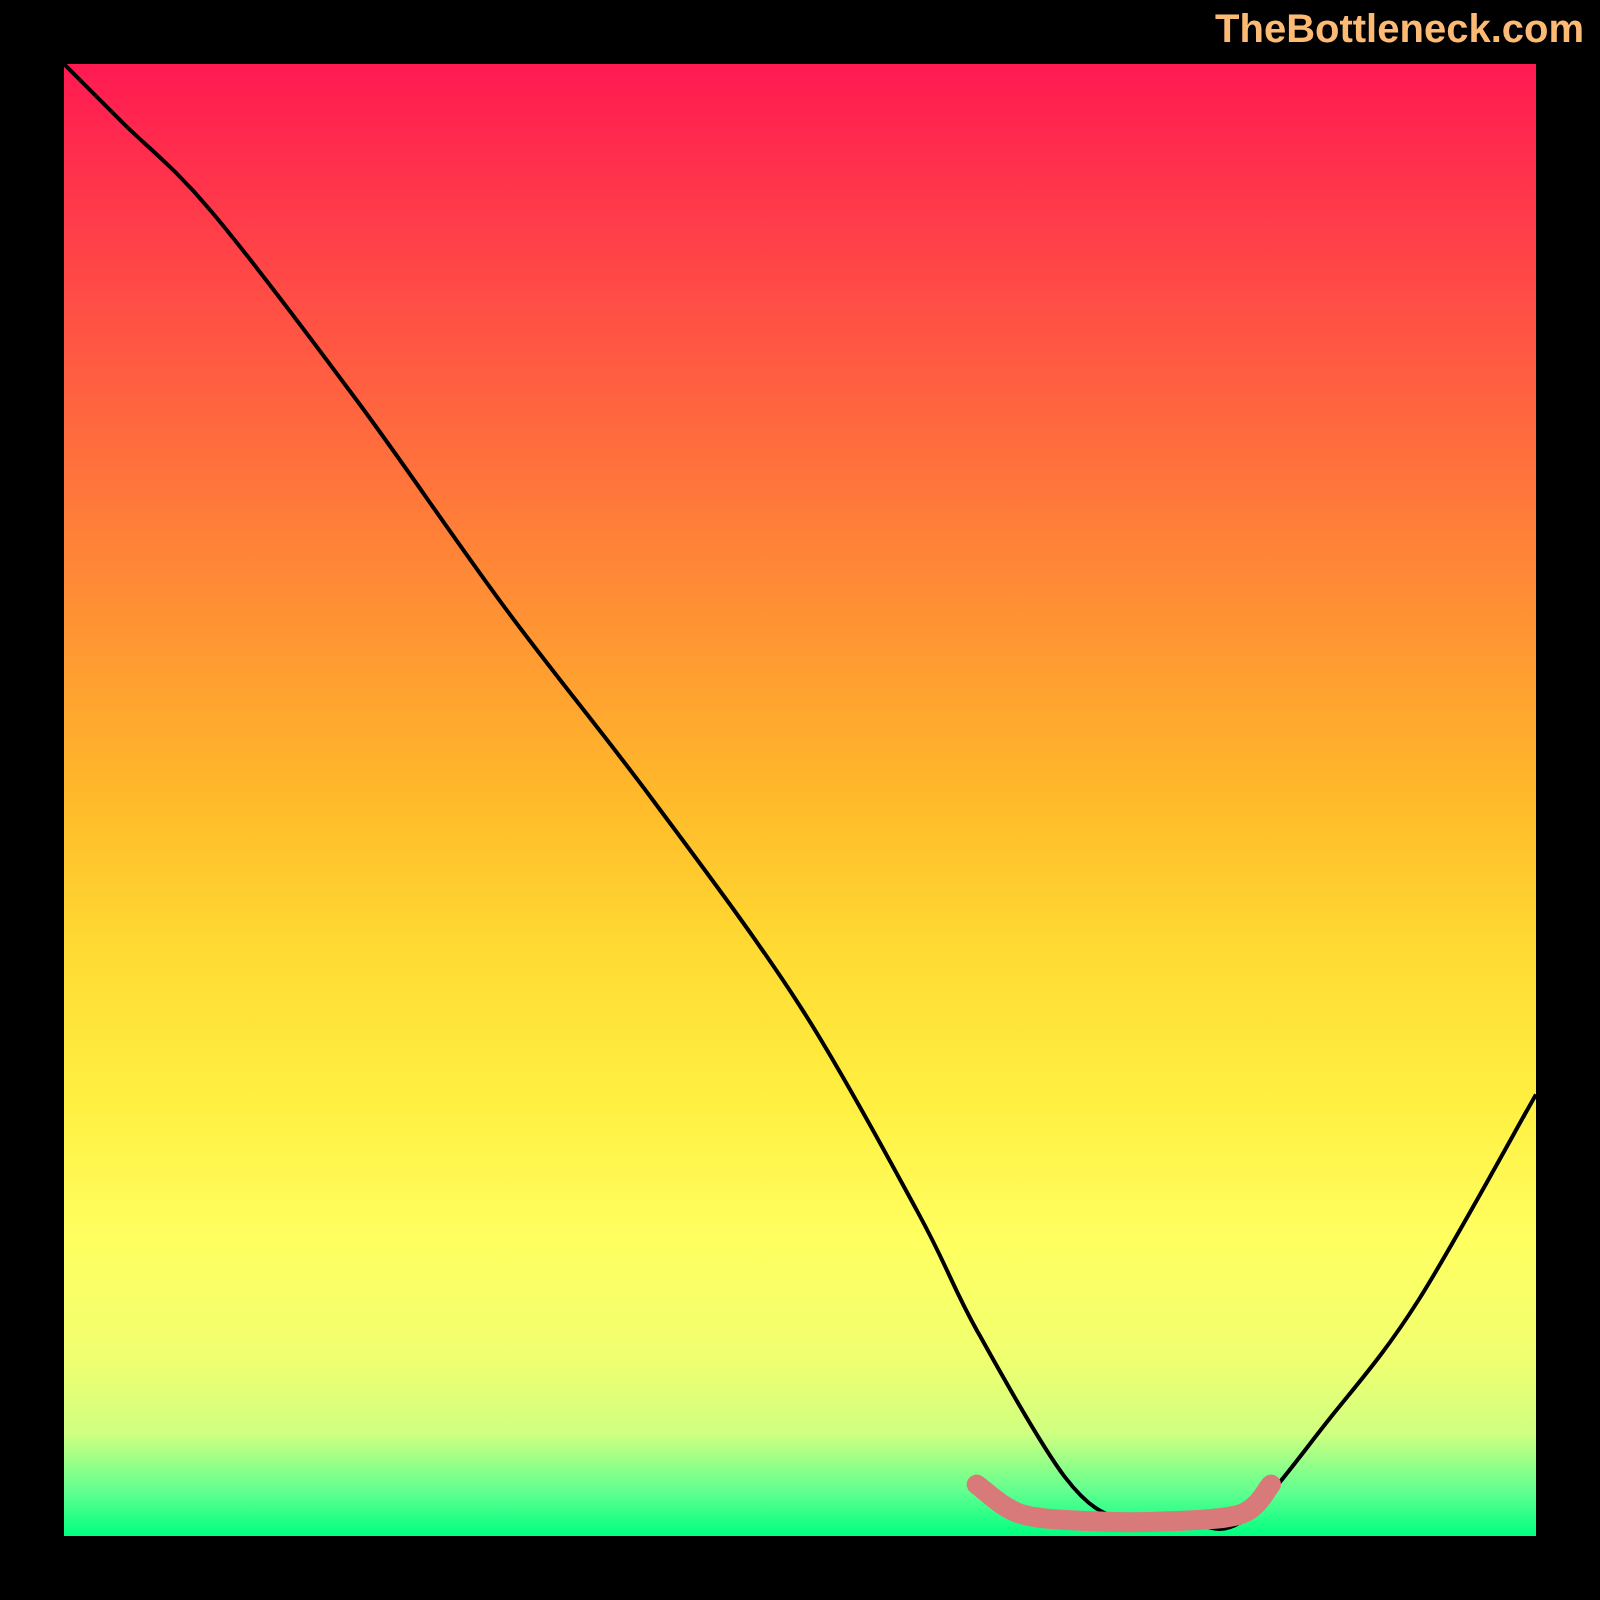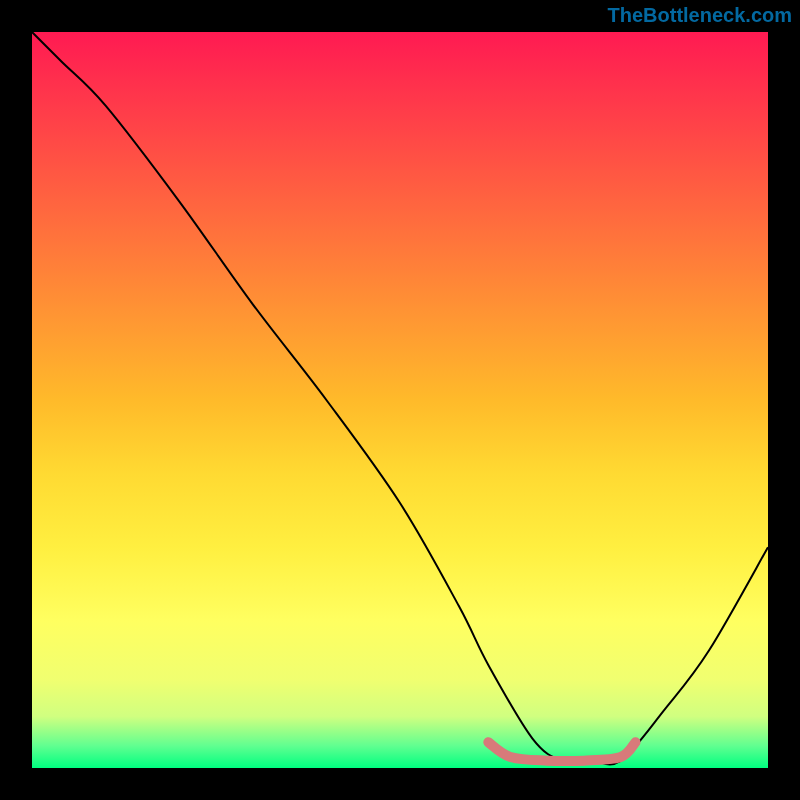--- a/index.html
+++ b/index.html
@@ -8,21 +8,21 @@
     width: 800px;
     height: 800px;
     background: #000;
     position: relative;
     font-family: Arial, sans-serif;
   }
   .watermark {
     position: absolute;
     top: 4px;
     right: 8px;
-    color: #0369a1;
+    color: #fdba74;
     font-size: 20px;
     font-weight: bold;
     z-index: 10;
   }
   .plot-area {
     position: absolute;
     left: 32px;
     top: 32px;
     width: 736px;
     height: 736px;

